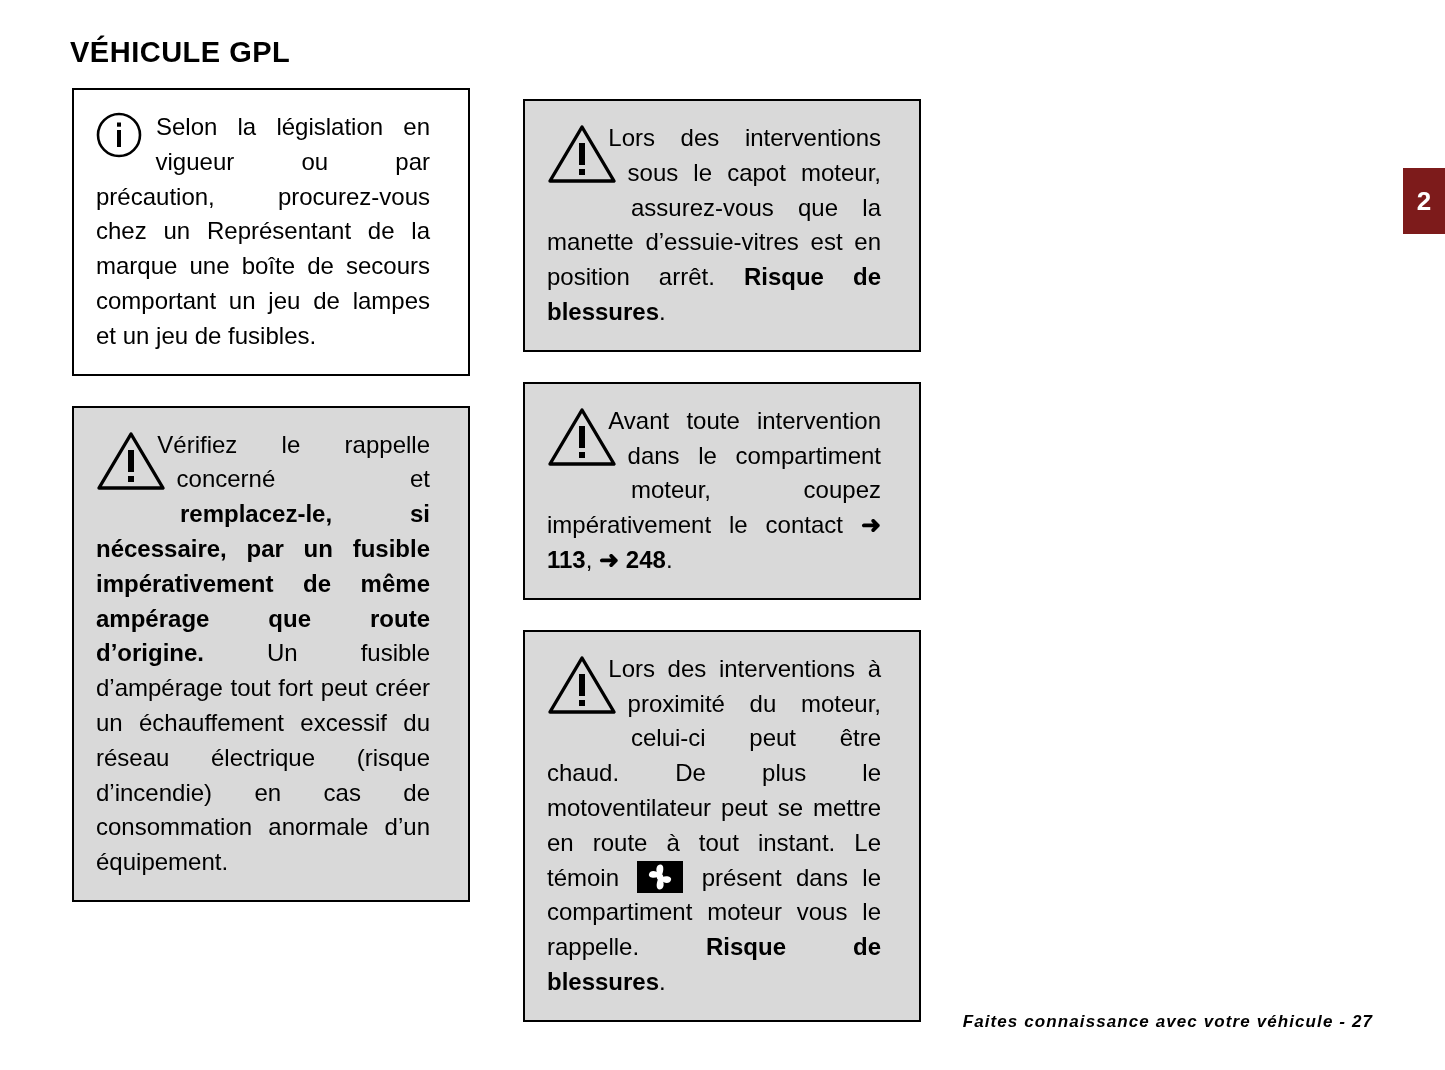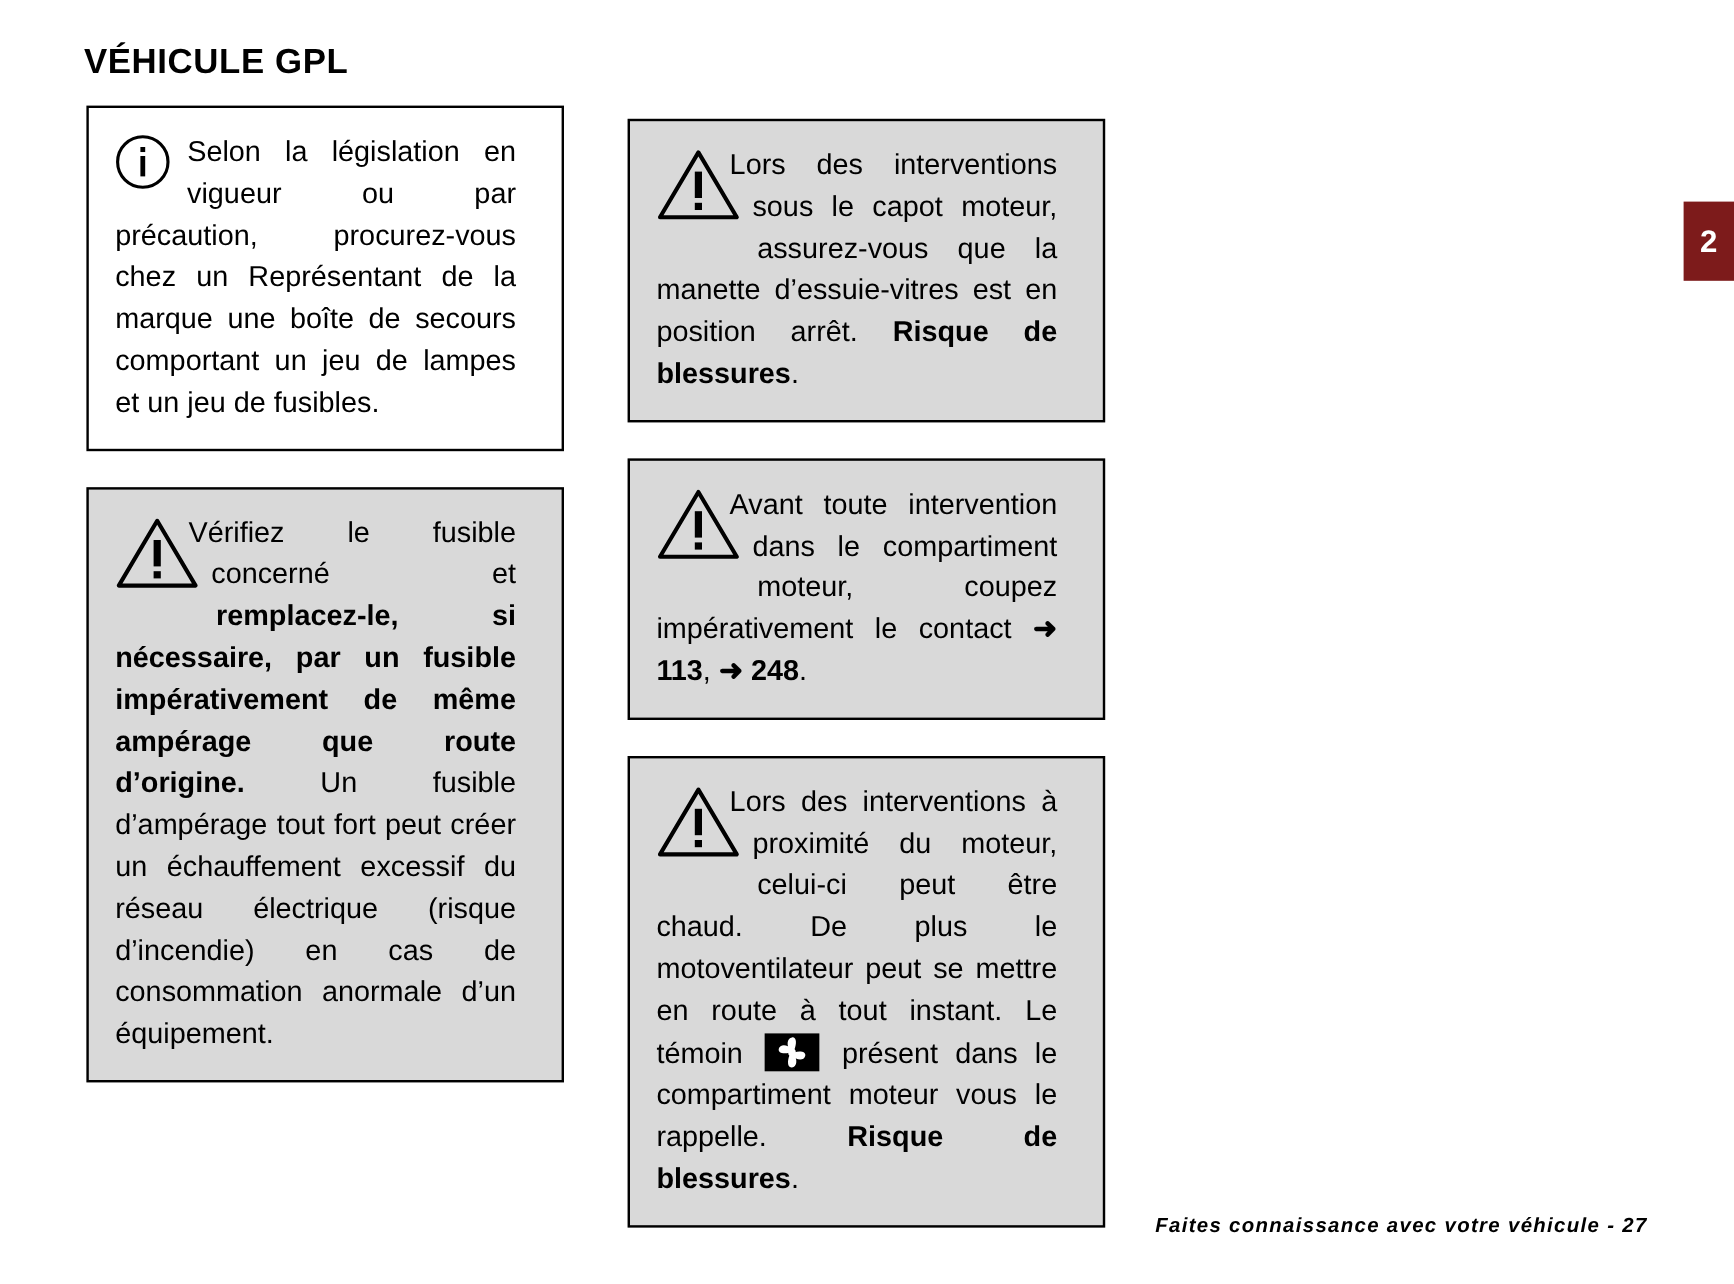--- a/index.html
+++ b/index.html
@@ -129,21 +129,21 @@
     </div>
 
     <div class="box grey clearfix">
       <span class="icon-float warn">
         <svg class="warn-icon" viewBox="0 0 70 62" xmlns="http://www.w3.org/2000/svg">
           <polygon points="35,4 67,58 3,58" fill="none" stroke="#000" stroke-width="3.4" stroke-linejoin="round"></polygon>
           <rect x="32" y="20" width="6" height="22" fill="#000"></rect>
           <rect x="32" y="46" width="6" height="6" fill="#000"></rect>
         </svg>
       </span>
-      <span>Vérifiez le fusible concerné et </span><b>remplacez-le, si nécessaire, par un fusible impérativement de même ampérage que route d’origine.</b><span> Un fusible d’ampérage tout fort peut créer un échauffement excessif du réseau électrique (risque d’incendie) en cas de consommation anormale d’un équipement.</span>
+      <span>Vérifiez le rappelle concerné et </span><b>remplacez-le, si nécessaire, par un fusible impérativement de même ampérage que route d’origine.</b><span> Un fusible d’ampérage tout fort peut créer un échauffement excessif du réseau électrique (risque d’incendie) en cas de consommation anormale d’un équipement.</span>
     </div>
 
   </div>
 
   <div class="col-right">
 
     <div class="box grey clearfix">
       <span class="icon-float warn">
         <svg class="warn-icon" viewBox="0 0 70 62" xmlns="http://www.w3.org/2000/svg">
           <polygon points="35,4 67,58 3,58" fill="none" stroke="#000" stroke-width="3.4" stroke-linejoin="round"></polygon>

